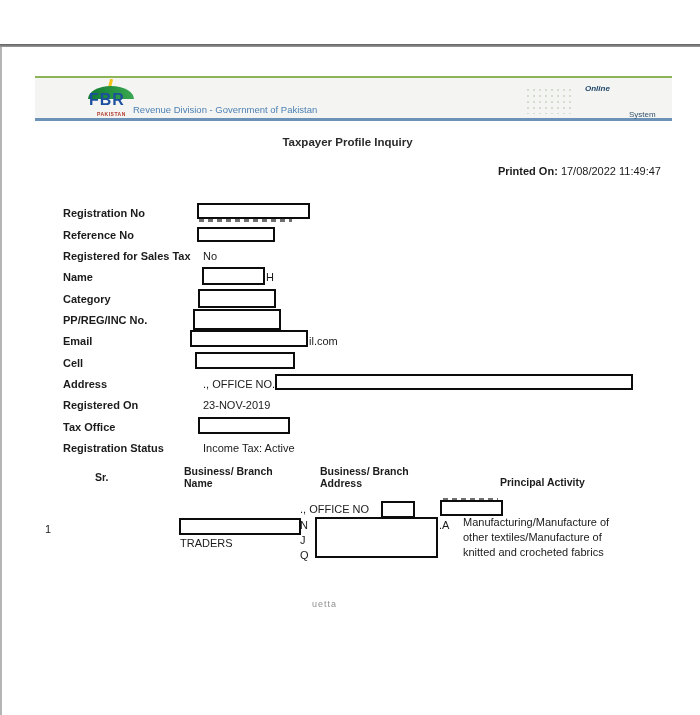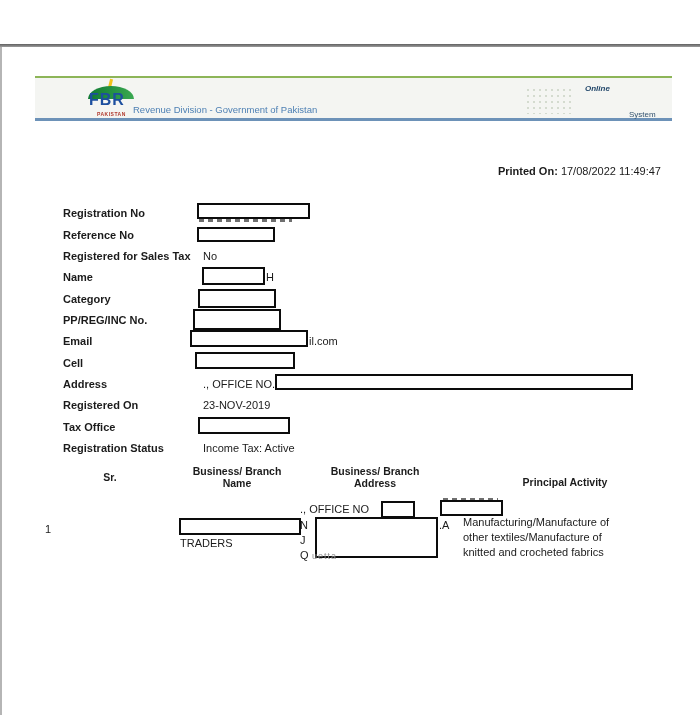--- a/index.html
+++ b/index.html
@@ -41,23 +41,23 @@
   .doc-title { position:absolute; left:0; top:136px; width:695px; text-align:center;
                font-size:11.5px; font-weight:bold; color:#2a2a2a; }
   .printed { position:absolute; top:165px; right:39px; font-size:11px; white-space:nowrap; }
   .printed b { font-weight:bold; }
 
   .lbl { position:absolute; left:63px; font-size:11px; font-weight:bold; white-space:nowrap; }
   .val { position:absolute; font-size:11px; white-space:nowrap; }
   .redact { position:absolute; background:#ffffff; border:2px solid #0c0c0c; box-sizing:border-box; }
   .dashes { position:absolute; height:3px;
             background:repeating-linear-gradient(90deg,#6f6f6f 0 5px,transparent 5px 9px); }
-  .ghost { position:absolute; font-size:9px; color:#909090; letter-spacing:1px; }
+  .ghost { position:absolute; font-size:9px; color:#909090; letter-spacing:1px;margin-top:48px; }
 
-  .th { position:absolute; font-size:10.5px; font-weight:bold; text-align:center; line-height:12px; }
+  .th { position:absolute; font-size:10.5px; font-weight:bold; line-height:12px; }
   .td { position:absolute; font-size:11px; white-space:nowrap; }
 
   .watermark { position:absolute; left:256px; top:270px; font-family:"DejaVu Serif", serif;
                font-size:55px; font-weight:bold; color:#000; letter-spacing:2px;
                line-height:1; z-index:30; }
 </style>
 </head>
 <body>
 
 <div class="page">
@@ -72,20 +72,21 @@
       <div class="fbr-acronym">FBR</div>
       <div class="fbr-country">PAKISTAN</div>
     </div>
     <div class="fbr-subtitle">Revenue Division - Government of Pakistan</div>
 
     <div class="ver-dots"></div>
     <div class="ver-online">Online</div>
     <div class="ver-system">System</div>
   </div>
 
+  <div class="doc-title">Taxpayer Profile Inquiry</div>
 
   <div class="printed">
     <b>Printed On:</b>
     <span>17/08/2022 11:49:47</span>
   </div>
 
   <div class="lbl" style="top:207px">Registration No</div>
   <div class="lbl" style="top:229px">Reference No</div>
   <div class="lbl" style="top:250px">Registered for Sales Tax</div>
   <div class="lbl" style="top:271px">Name</div>

